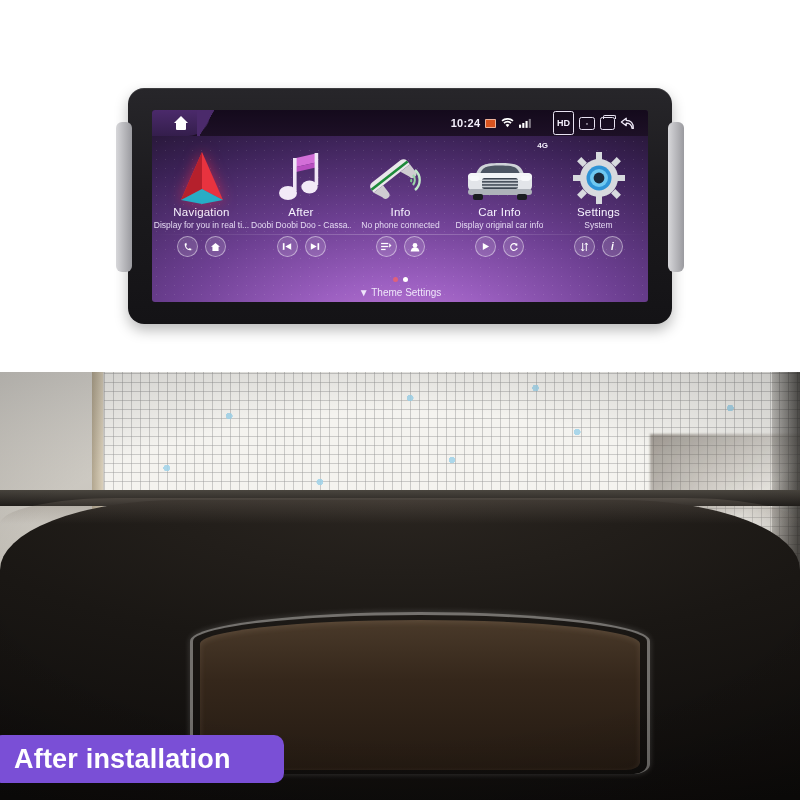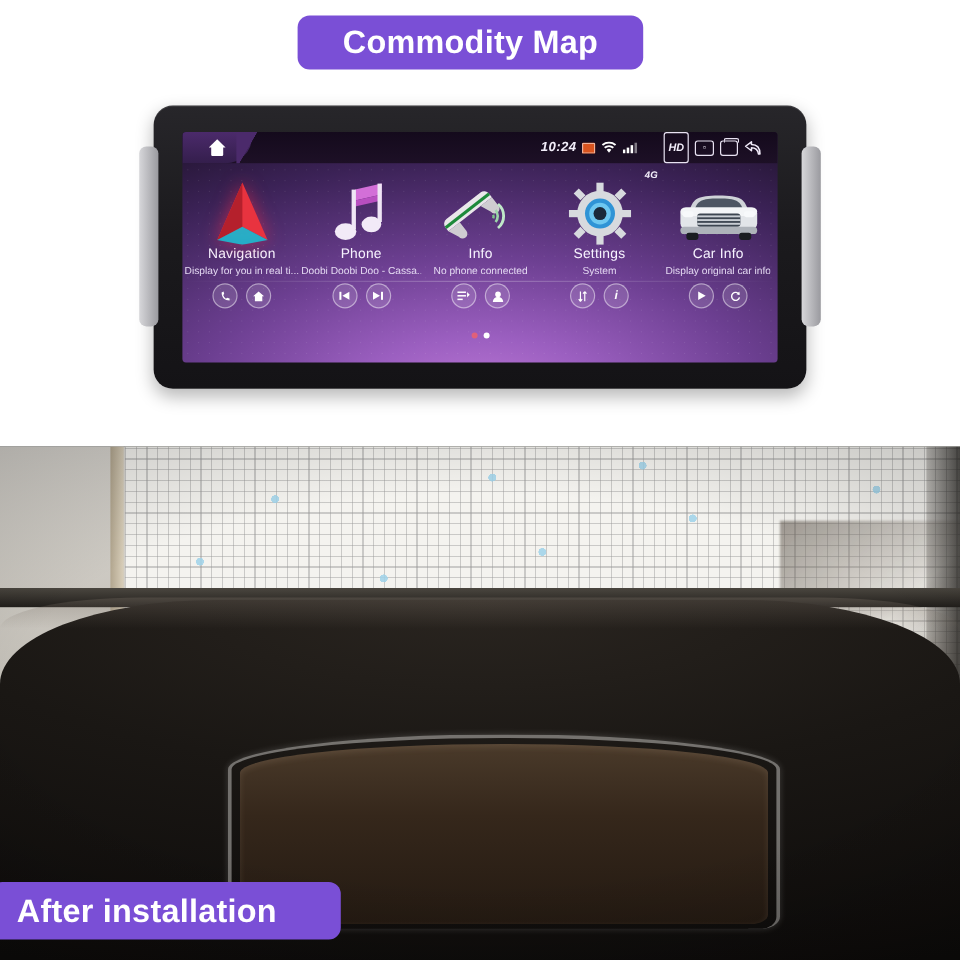--- a/index.html
+++ b/index.html
@@ -105,34 +105,33 @@
   .home-ico::after{
     content:""; position:absolute; left:2.5px; top:6px; width:10px;height:8px;background:#fff;
     border-radius: 1px;
   }
 
   .status-right {
     margin-left:auto; display:flex; align-items:center; gap:5px;
     padding-right: 12px; color:#f2eefa;
     font-size: 11px; font-weight: bold;
     position: relative;
-    font-style: italic;
   }
   .status-right .clock { letter-spacing: .3px; }
 
   .ic { display:inline-block; position:relative; }
   .ic-sim { width:11px;height:9px;background:#d9541f;border-radius:1px;
             box-shadow: inset 0 0 0 1px rgba(255,255,255,.55); }
   .ic-wifi { width:13px;height:10px; }
   .ic-wifi svg, .ic-bars svg { display:block; width:100%; height:100%; }
   .ic-bars { width:13px;height:10px;}
   .ic-4g { font-size:8px; font-weight:bold;margin-top:44px; }
   .boxed {
     border:1.3px solid #e8e2f2; border-radius:2.5px;
-    padding:12px 3px; font-size:9px; line-height:12px; height:14px;
+    padding:0 3px; font-size:9px; line-height:12px; height:24px;
     display:flex;align-items:center;justify-content:center; font-weight:bold;
   }
   .sq {
     width:16px;height:13px;border:1.3px solid #e8e2f2;border-radius:2.5px;
     display:flex;align-items:center;justify-content:center;font-size:7px;
   }
   .sq2 {
     width:15px;height:13px;border:1.3px solid #e8e2f2;border-radius:2.5px;position:relative;
   }
   .sq2::before{content:"";position:absolute;left:2px;top:-3px;width:11px;height:3px;
@@ -287,21 +286,20 @@
     background: radial-gradient(120% 90% at 50% 45%, rgba(0,0,0,0) 40%, rgba(0,0,0,.45) 100%);
   }
 </style>
 </head>
 <body>
 
 <div class="page">
 
   <div class="top-section">
 
-    <div class="badge badge-commodity">Commodity Map</div>
 
     <div class="device">
       <div class="device-side-l"></div>
       <div class="device-side-r"></div>
 
       <div class="screen">
         <div class="dots"></div>
 
         <div class="statusbar">
           <div class="home-tab">
@@ -368,21 +366,21 @@
             <div class="app-icon">
               <svg class="music-note" viewBox="0 0 46 52">
                 <path d="M18 6 40 1v9L18 15z" fill="#d36fd8"></path>
                 <path d="M18 15 40 10v5L18 20z" fill="#b84fc0"></path>
                 <rect x="15" y="6" width="3.6" height="33" fill="#efe6f5"></rect>
                 <rect x="36.6" y="1" width="3.6" height="32" fill="#efe6f5"></rect>
                 <ellipse cx="10" cy="41" rx="9" ry="7" fill="#f2eaf7"></ellipse>
                 <ellipse cx="31.5" cy="35" rx="8.2" ry="6.5" fill="#f2eaf7"></ellipse>
               </svg>
             </div>
-            <div class="app-title">Phone</div>
+            <div class="app-title">After</div>
             <div class="app-sub">Doobi Doobi Doo - Cassa...</div>
             <div class="app-ctrls">
               <div class="ctrl">
                 <svg width="10" height="9" viewBox="0 0 12 10">
                     <rect x="1" y="1" width="2" height="8" fill="#fff"></rect>
                     <path d="M11 1v8L4 5z" fill="#fff"></path>
                   </svg>
               </div>
               <div class="ctrl">
                 <svg width="10" height="9" viewBox="0 0 12 10">
@@ -415,20 +413,55 @@
                     <rect x="0" y="1" width="8" height="1.4" fill="#fff"></rect>
                     <rect x="0" y="4.3" width="8" height="1.4" fill="#fff"></rect>
                     <rect x="0" y="7.6" width="5" height="1.4" fill="#fff"></rect>
                     <path d="M9 1.5 11.5 4 9 6.5z" fill="#fff"></path>
                   </svg>
               </div>
               <div class="ctrl">
                 <svg width="10" height="10" viewBox="0 0 12 12">
                     <circle cx="6" cy="4" r="2.8" fill="#fff"></circle>
                     <path d="M0.8 11.5a5.2 5.2 0 0 1 10.4 0z" fill="#fff"></path>
+                  </svg>
+              </div>
+            </div>
+          </div>
+
+          <div class="app">
+            <div class="app-icon">
+              <svg class="car-ico" viewBox="0 0 72 46">
+                <path d="M12 16c3-8 6-11 24-11s21 3 24 11z" fill="#cfd3d8"></path>
+                <path d="M16 16c2.6-6.5 5-8.6 20-8.6S53.4 9.5 56 16z" fill="#2c3746" opacity=".8"></path>
+                <rect x="4" y="15" width="64" height="18" rx="5" fill="#e2e5e9"></rect>
+                <rect x="4" y="15" width="64" height="7" rx="4" fill="#f3f5f7"></rect>
+                <rect x="18" y="20" width="36" height="11" rx="2.5" fill="#3c4550"></rect>
+                <rect x="18" y="21.5" width="36" height="1.6" fill="#c9ced4"></rect>
+                <rect x="18" y="24.6" width="36" height="1.6" fill="#c9ced4"></rect>
+                <rect x="18" y="27.7" width="36" height="1.6" fill="#c9ced4"></rect>
+                <rect x="6" y="18" width="9" height="5" rx="2" fill="#f7f9fb"></rect>
+                <rect x="57" y="18" width="9" height="5" rx="2" fill="#f7f9fb"></rect>
+                <rect x="4" y="31" width="64" height="6" rx="3" fill="#aeb3ba"></rect>
+                <rect x="9" y="36" width="10" height="6" rx="2" fill="#1a1d21"></rect>
+                <rect x="53" y="36" width="10" height="6" rx="2" fill="#1a1d21"></rect>
+              </svg>
+            </div>
+            <div class="app-title">Car Info</div>
+            <div class="app-sub">Display original car info</div>
+            <div class="app-ctrls">
+              <div class="ctrl">
+                <svg width="9" height="9" viewBox="0 0 10 10">
+                    <path d="M2 1v8l7-4z" fill="#fff"></path>
+                  </svg>
+              </div>
+              <div class="ctrl">
+                <svg width="10" height="10" viewBox="0 0 12 12">
+                    <path d="M9.5 4a4 4 0 1 0 .4 3" fill="none" stroke="#fff" stroke-width="1.4"></path>
+                    <path d="M9.8 1.2 10 4.6 6.8 3.9z" fill="#fff"></path>
                   </svg>
               </div>
             </div>
           </div>
 
           <div class="app">
             <div class="app-icon">
               <svg class="gear-ico" viewBox="0 0 52 52">
                 <g fill="#d7dade">
                   <circle cx="26" cy="26" r="19"></circle>
@@ -452,61 +485,27 @@
               <div class="ctrl">
                 <svg width="9" height="10" viewBox="0 0 10 11">
                     <path d="M3 1v9M3 10 1.4 8M3 10 4.6 8M7 10V1M7 1 5.4 3M7 1 8.6 3" stroke="#fff" stroke-width="1.1" fill="none"></path>
                   </svg>
               </div>
               <div class="ctrl">
                 <span style="font-style:italic;font-weight:bold;font-size:10px;">i</span>
               </div>
             </div>
           </div>
-
-          <div class="app">
-            <div class="app-icon">
-              <svg class="car-ico" viewBox="0 0 72 46">
-                <path d="M12 16c3-8 6-11 24-11s21 3 24 11z" fill="#cfd3d8"></path>
-                <path d="M16 16c2.6-6.5 5-8.6 20-8.6S53.4 9.5 56 16z" fill="#2c3746" opacity=".8"></path>
-                <rect x="4" y="15" width="64" height="18" rx="5" fill="#e2e5e9"></rect>
-                <rect x="4" y="15" width="64" height="7" rx="4" fill="#f3f5f7"></rect>
-                <rect x="18" y="20" width="36" height="11" rx="2.5" fill="#3c4550"></rect>
-                <rect x="18" y="21.5" width="36" height="1.6" fill="#c9ced4"></rect>
-                <rect x="18" y="24.6" width="36" height="1.6" fill="#c9ced4"></rect>
-                <rect x="18" y="27.7" width="36" height="1.6" fill="#c9ced4"></rect>
-                <rect x="6" y="18" width="9" height="5" rx="2" fill="#f7f9fb"></rect>
-                <rect x="57" y="18" width="9" height="5" rx="2" fill="#f7f9fb"></rect>
-                <rect x="4" y="31" width="64" height="6" rx="3" fill="#aeb3ba"></rect>
-                <rect x="9" y="36" width="10" height="6" rx="2" fill="#1a1d21"></rect>
-                <rect x="53" y="36" width="10" height="6" rx="2" fill="#1a1d21"></rect>
-              </svg>
-            </div>
-            <div class="app-title">Car Info</div>
-            <div class="app-sub">Display original car info</div>
-            <div class="app-ctrls">
-              <div class="ctrl">
-                <svg width="9" height="9" viewBox="0 0 10 10">
-                    <path d="M2 1v8l7-4z" fill="#fff"></path>
-                  </svg>
-              </div>
-              <div class="ctrl">
-                <svg width="10" height="10" viewBox="0 0 12 12">
-                    <path d="M9.5 4a4 4 0 1 0 .4 3" fill="none" stroke="#fff" stroke-width="1.4"></path>
-                    <path d="M9.8 1.2 10 4.6 6.8 3.9z" fill="#fff"></path>
-                  </svg>
-              </div>
-            </div>
-          </div>
         </div>
 
         <div class="pagedots">
           <i class="a"></i>
           <i></i>
         </div>
+        <div class="theme">▼ Theme Settings</div>
       </div>
     </div>
   </div>
 
   <div class="photo">
 
     <div class="wall">
       <div class="tiles"></div>
       <div class="tile-dirt"></div>
       <div class="wall-left"></div>

